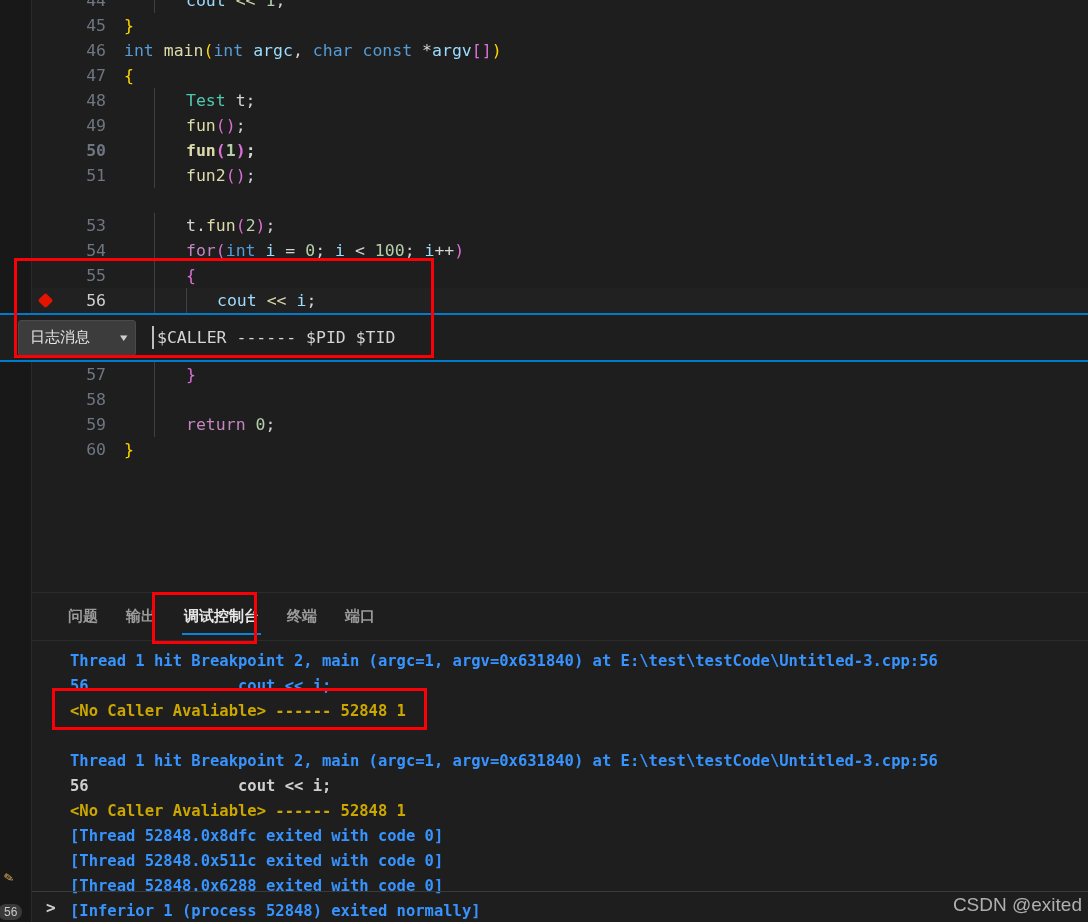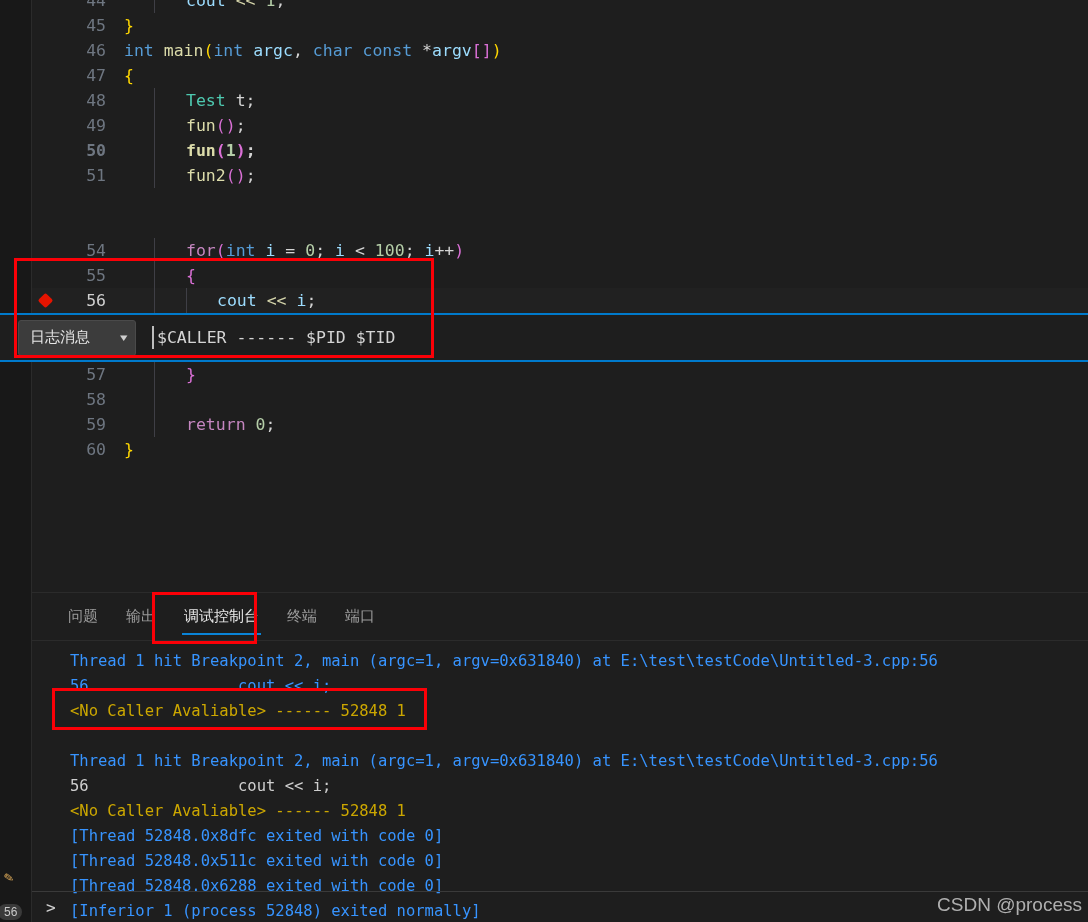--- a/index.html
+++ b/index.html
@@ -98,21 +98,21 @@
     background:#bdbdbd;
   }
   .iw-input-text {
     padding-left:5px; font-size:16.5px; color:#d4d4d4;
     font-family:"DejaVu Sans Mono", monospace; white-space:pre;
   }
 
   
   .panel {
     position:absolute; left:32px; top:592px; right:0; bottom:0;
-    background:#1e1e1e; border-top:1px solid #2b2b2b;
+    background:#1e1e1e; border-top:1px solid #2b2b2b;font-weight:bold;
   }
   .panel-tabs {
     height:48px; display:flex; align-items:center;
     padding-left:22px; gap:0px;
     border-bottom:1px solid #2b2b2b;
   }
   .ptab {
     position:relative; height:48px; display:flex; align-items:center;
     padding:0 14px; color:#9b9b9b; font-size:15px;
     font-family:"Liberation Sans", sans-serif;
@@ -167,20 +167,21 @@
 
   <div class="editor" id="editor">
       <div class="code-line" style="position: absolute; left: 0px; right: 0px; top: -12px;"><div class="ln">44</div><div class="indent-guide"></div><div class="code" style="padding-left: 62px;"><span class="var">cout</span><span class="punc"> </span><span class="op">&lt;&lt;</span><span class="punc"> </span><span class="num">1</span><span class="punc">;</span></div></div>
       <div class="code-line" style="position: absolute; left: 0px; right: 0px; top: 13px;"><div class="ln">45</div><div class="code" style="padding-left: 0px;"><span class="br-y">}</span></div></div>
       <div class="code-line" style="position: absolute; left: 0px; right: 0px; top: 38px;"><div class="ln">46</div><div class="code" style="padding-left: 0px;"><span class="kw">int</span><span class="punc"> </span><span class="fn">main</span><span class="br-y">(</span><span class="kw">int</span><span class="punc"> </span><span class="var">argc</span><span class="punc">, </span><span class="kw">char</span><span class="punc"> </span><span class="kw">const</span><span class="punc"> </span><span class="punc">*</span><span class="var">argv</span><span class="br-m">[</span><span class="br-m">]</span><span class="br-y">)</span></div></div>
       <div class="code-line" style="position: absolute; left: 0px; right: 0px; top: 63px;"><div class="ln">47</div><div class="code" style="padding-left: 0px;"><span class="br-y">{</span></div></div>
       <div class="code-line" style="position: absolute; left: 0px; right: 0px; top: 88px;"><div class="ln">48</div><div class="indent-guide"></div><div class="code" style="padding-left: 62px;"><span class="type">Test</span><span class="punc"> t;</span></div></div>
       <div class="code-line" style="position: absolute; left: 0px; right: 0px; top: 113px;"><div class="ln">49</div><div class="indent-guide"></div><div class="code" style="padding-left: 62px;"><span class="fn">fun</span><span class="br-m">(</span><span class="br-m">)</span><span class="punc">;</span></div></div>
       <div class="code-line" style="position: absolute; left: 0px; right: 0px; top: 138px; font-weight: bold;"><div class="ln">50</div><div class="indent-guide"></div><div class="code" style="padding-left: 62px;"><span class="fn">fun</span><span class="br-m">(</span><span class="num">1</span><span class="br-m">)</span><span class="punc">;</span></div></div>
       <div class="code-line" style="position: absolute; left: 0px; right: 0px; top: 163px;"><div class="ln">51</div><div class="indent-guide"></div><div class="code" style="padding-left: 62px;"><span class="fn">fun2</span><span class="br-m">(</span><span class="br-m">)</span><span class="punc">;</span></div></div>
+      <div class="code-line" style="position: absolute; left: 0px; right: 0px; top: 213px;"><div class="ln">53</div><div class="indent-guide"></div><div class="code" style="padding-left: 62px;"><span class="punc">t.</span><span class="fn">fun</span><span class="br-m">(</span><span class="num">2</span><span class="br-m">)</span><span class="punc">;</span></div></div>
       <div class="code-line" style="position: absolute; left: 0px; right: 0px; top: 238px;"><div class="ln">54</div><div class="indent-guide"></div><div class="code" style="padding-left: 62px;"><span class="kw2">for</span><span class="br-m">(</span><span class="kw">int</span><span class="punc"> </span><span class="var">i</span><span class="punc"> = </span><span class="num">0</span><span class="punc">; </span><span class="var">i</span><span class="punc"> &lt; </span><span class="num">100</span><span class="punc">; </span><span class="var">i</span><span class="punc">++</span><span class="br-m">)</span></div></div>
       <div class="code-line" style="position: absolute; left: 0px; right: 0px; top: 263px;"><div class="ln">55</div><div class="indent-guide"></div><div class="code" style="padding-left: 62px;"><span class="br-m">{</span></div></div>
       <div class="code-line cur-line" style="position: absolute; left: 0px; right: 0px; top: 288px;"><div class="bp-diamond"></div><div class="ln">56</div><div class="indent-guide"></div><div class="indent-guide2"></div><div class="code" style="padding-left: 93px;"><span class="var">cout</span><span class="punc"> </span><span class="op">&lt;&lt;</span><span class="punc"> </span><span class="var">i</span><span class="punc">;</span></div></div>
       <div class="code-line" style="position: absolute; left: 0px; right: 0px; top: 362px;"><div class="ln">57</div><div class="indent-guide"></div><div class="code" style="padding-left: 62px;"><span class="br-m">}</span></div></div>
       <div class="code-line" style="position: absolute; left: 0px; right: 0px; top: 387px;"><div class="ln">58</div><div class="indent-guide"></div><div class="code" style="padding-left: 0px;"></div></div>
       <div class="code-line" style="position: absolute; left: 0px; right: 0px; top: 412px;"><div class="ln">59</div><div class="indent-guide"></div><div class="code" style="padding-left: 62px;"><span class="kw2">return</span><span class="punc"> </span><span class="num">0</span><span class="punc">;</span></div></div>
       <div class="code-line" style="position: absolute; left: 0px; right: 0px; top: 437px;"><div class="ln">60</div><div class="code" style="padding-left: 0px;"><span class="br-y">}</span></div></div>
     </div>
 
   <div class="inline-widget" id="inline-widget" style="top: 313px;">
@@ -220,14 +221,14 @@
     <div class="console-rule"></div>
     <div class="prompt-row">
       <span>&gt;</span>
     </div>
   </div>
 
   <div class="ann" style="left:14px; top:258px; width:420px; height:100px;"></div>
   <div class="ann" style="left:152px; top:592px; width:105px; height:52px;"></div>
   <div class="ann" style="left:52px; top:688px; width:375px; height:42px;"></div>
 
-  <div class="watermark">CSDN @process</div>
+  <div class="watermark">CSDN @exited</div>
 </div>
 
 </body></html>

